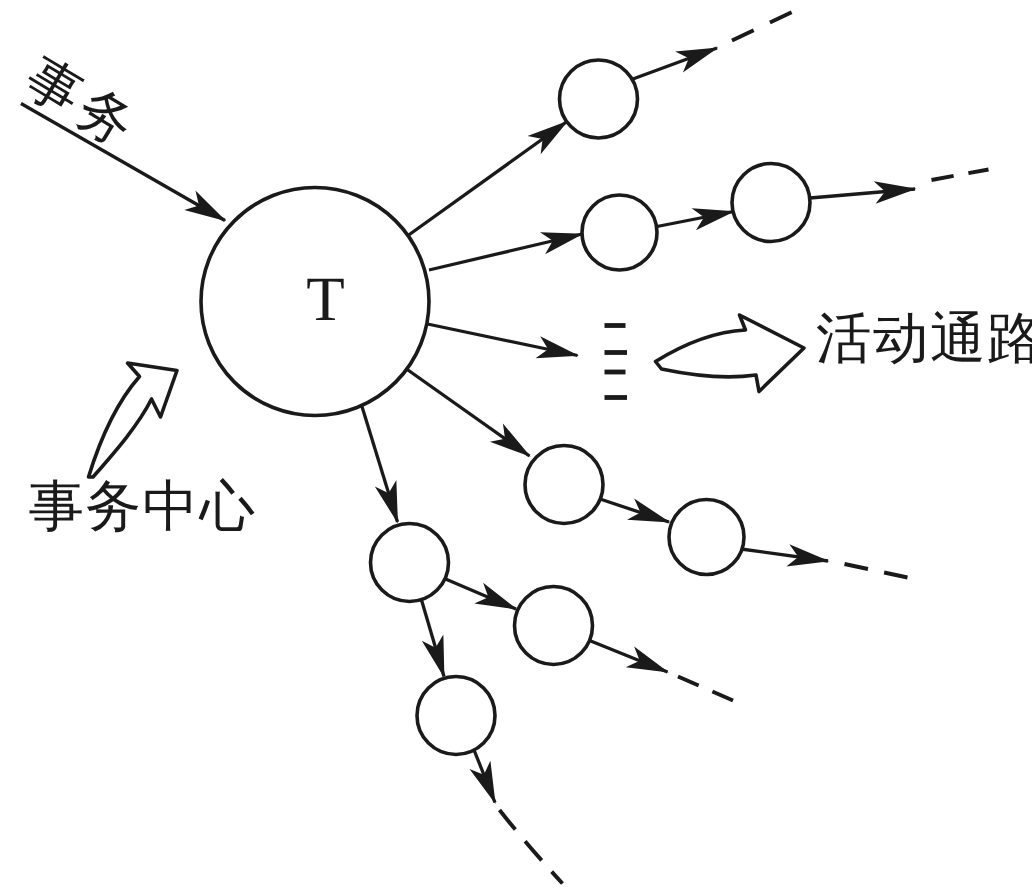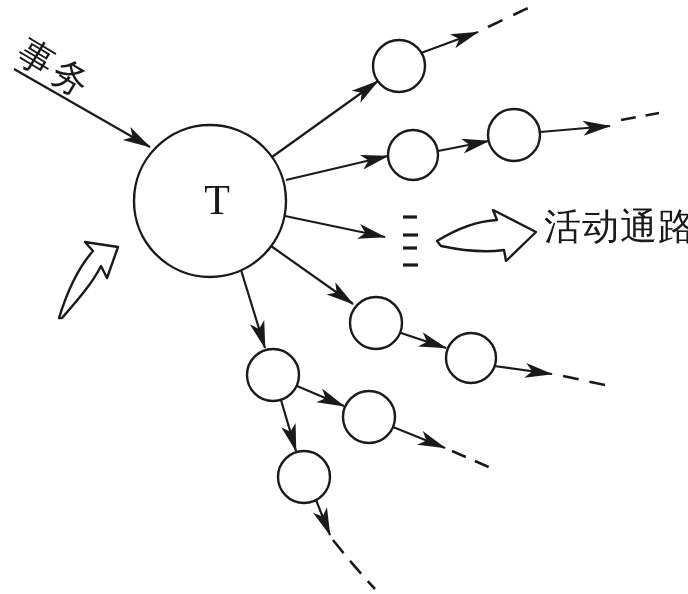--- a/index.html
+++ b/index.html
@@ -128,15 +128,16 @@
     <circle class="node" cx="369" cy="417" r="26"></circle>
     <circle class="node" cx="304" cy="477" r="26"></circle>
 
     <text class="center-letter" x="217" y="200" text-anchor="middle" dominant-baseline="central">T</text>
 
     <path class="callout" d="M 59 318 C 67 292 78 268 93 251 L 85 242 L 118 247 L 107 278 L 101 266 C 92 284 76 302 62 318 Z"></path>
     <path class="callout" d="M 437 241 C 458 228 478 221 497 220 L 493 210 L 536 232 L 506 261 L 504 250 C 483 253 460 250 441 246 Z"></path>
   </svg>
 
   <div class="cn-label rotated">事务</div>
+  <div class="cn-label tc">事务中心</div>
   <div class="cn-label ap">活动通路</div>
 
 </div>
 
 </body></html>

